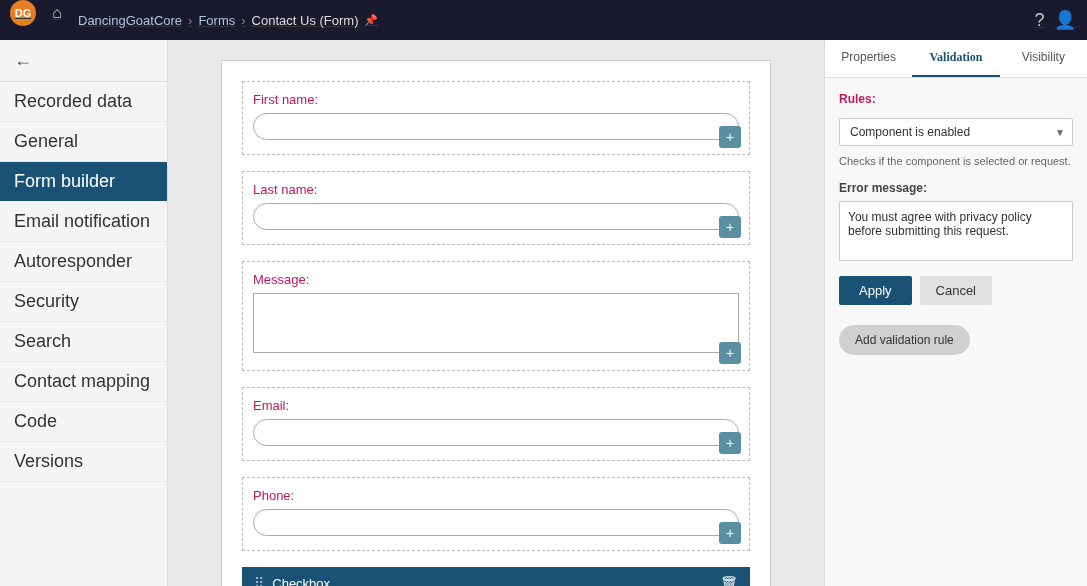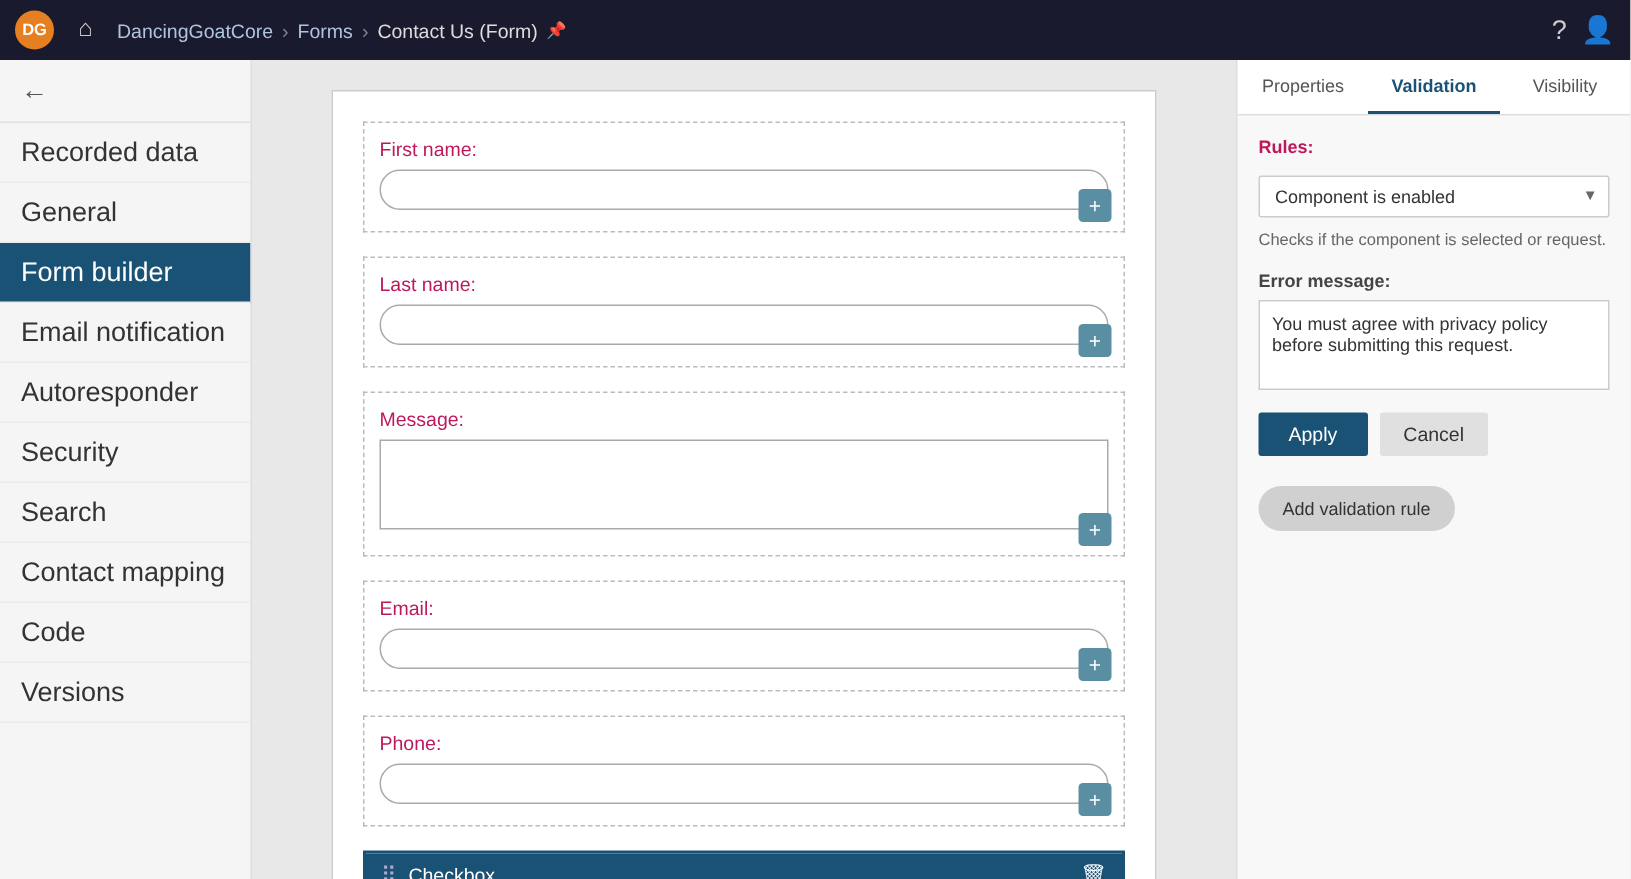--- a/index.html
+++ b/index.html
@@ -1,19 +1,19 @@
 <!DOCTYPE html>
 <html><head>
   <meta charset="utf-8">
   <style>
     * { box-sizing: border-box; margin: 0; padding: 0; }
     body { font-family: 'Segoe UI', Arial, sans-serif; font-size: 13px; background: #f0f0f0; color: #333; display: flex; flex-direction: column; height: 586px; overflow: hidden; }
 
     
-    .topbar { background: #1a1a2e; height: 40px; display: flex; align-items: center; padding: 0 10px; gap: 8px; flex-shrink: 0; }
+    .topbar { background: #1a1a2e; height: 40px; display: flex; padding: 0 10px; gap: 8px; flex-shrink: 0; text-decoration: underline; }
     .topbar-logo { width: 26px; height: 26px; background: #e67e22; border-radius: 50%; display: flex; align-items: center; justify-content: center; color: white; font-weight: bold; font-size: 11px; flex-shrink: 0; }
     .topbar-home { width: 26px; height: 26px; display: flex; align-items: center; justify-content: center; color: #ccc; font-size: 16px; }
     .topbar-breadcrumb { color: #ccc; font-size: 13px; display: flex; align-items: center; gap: 6px; flex: 1; }
     .topbar-breadcrumb .bc-item { color: #b0c4de; }
     .topbar-breadcrumb .bc-sep { color: #888; }
     .topbar-breadcrumb .bc-active { color: #ddd; }
     .topbar-breadcrumb .pin-icon { color: #999; font-size: 11px; }
     .topbar-icons { display: flex; gap: 10px; align-items: center; }
     .topbar-icon-btn { color: #ccc; font-size: 18px; cursor: pointer; }
 
@@ -41,21 +41,21 @@
     .checkbox-component { border: 2px solid #1a5276; background: white; margin-bottom: 0; }
     .checkbox-component-header { background: #1a5276; color: white; padding: 6px 10px; display: flex; align-items: center; gap: 8px; margin: -10px -10px 10px -10px; }
     .checkbox-component-header .drag-handle { color: #aac; font-size: 14px; }
     .checkbox-component-header .component-title { flex: 1; font-size: 13px; }
     .checkbox-component-header .delete-btn { color: white; font-size: 14px; cursor: pointer; background: none; border: none; }
 
     
     .right-panel { width: 263px; background: #f8f8f8; border-left: 1px solid #ddd; flex-shrink: 0; display: flex; flex-direction: column; overflow-y: auto; }
     .panel-tabs { display: flex; border-bottom: 1px solid #ddd; background: white; }
     .panel-tab { flex: 1; text-align: center; padding: 10px 4px; font-size: 12px; cursor: pointer; color: #555; border-bottom: 2px solid transparent; }
-    .panel-tab.active { color: #1a5276; border-bottom: 2px solid #1a5276; font-weight: 600; }
+    .panel-tab.active { color: #1a5276; border-bottom: 2px solid #1a5276; font-weight: 600; font-family: Liberation Serif, serif; }
     .panel-content { padding: 14px; flex: 1; }
     .panel-section-label { font-size: 12px; color: #be185d; margin-bottom: 12px; font-weight: 600; }
     .panel-select-wrap { position: relative; margin-bottom: 8px; }
     .panel-select { width: 100%; padding: 6px 30px 6px 10px; border: 1px solid #ccc; background: white; font-size: 12px; appearance: none; -webkit-appearance: none; cursor: pointer; color: #333; border-radius: 2px; }
     .panel-select-arrow { position: absolute; right: 8px; top: 50%; transform: translateY(-50%); color: #666; font-size: 10px; pointer-events: none; }
     .panel-hint { font-size: 11px; color: #666; margin-bottom: 12px; line-height: 1.4; }
     .error-msg-label { font-size: 12px; color: #444; margin-bottom: 6px; font-weight: 600; }
     .error-msg-textarea { width: 100%; border: 1px solid #ccc; padding: 8px; font-size: 12px; resize: none; height: 60px; color: #333; font-family: inherit; outline: none; }
     .panel-actions { display: flex; gap: 8px; margin-top: 12px; margin-bottom: 16px; }
     .btn-apply { background: #1a5276; color: white; border: none; padding: 7px 20px; font-size: 13px; cursor: pointer; border-radius: 2px; }

